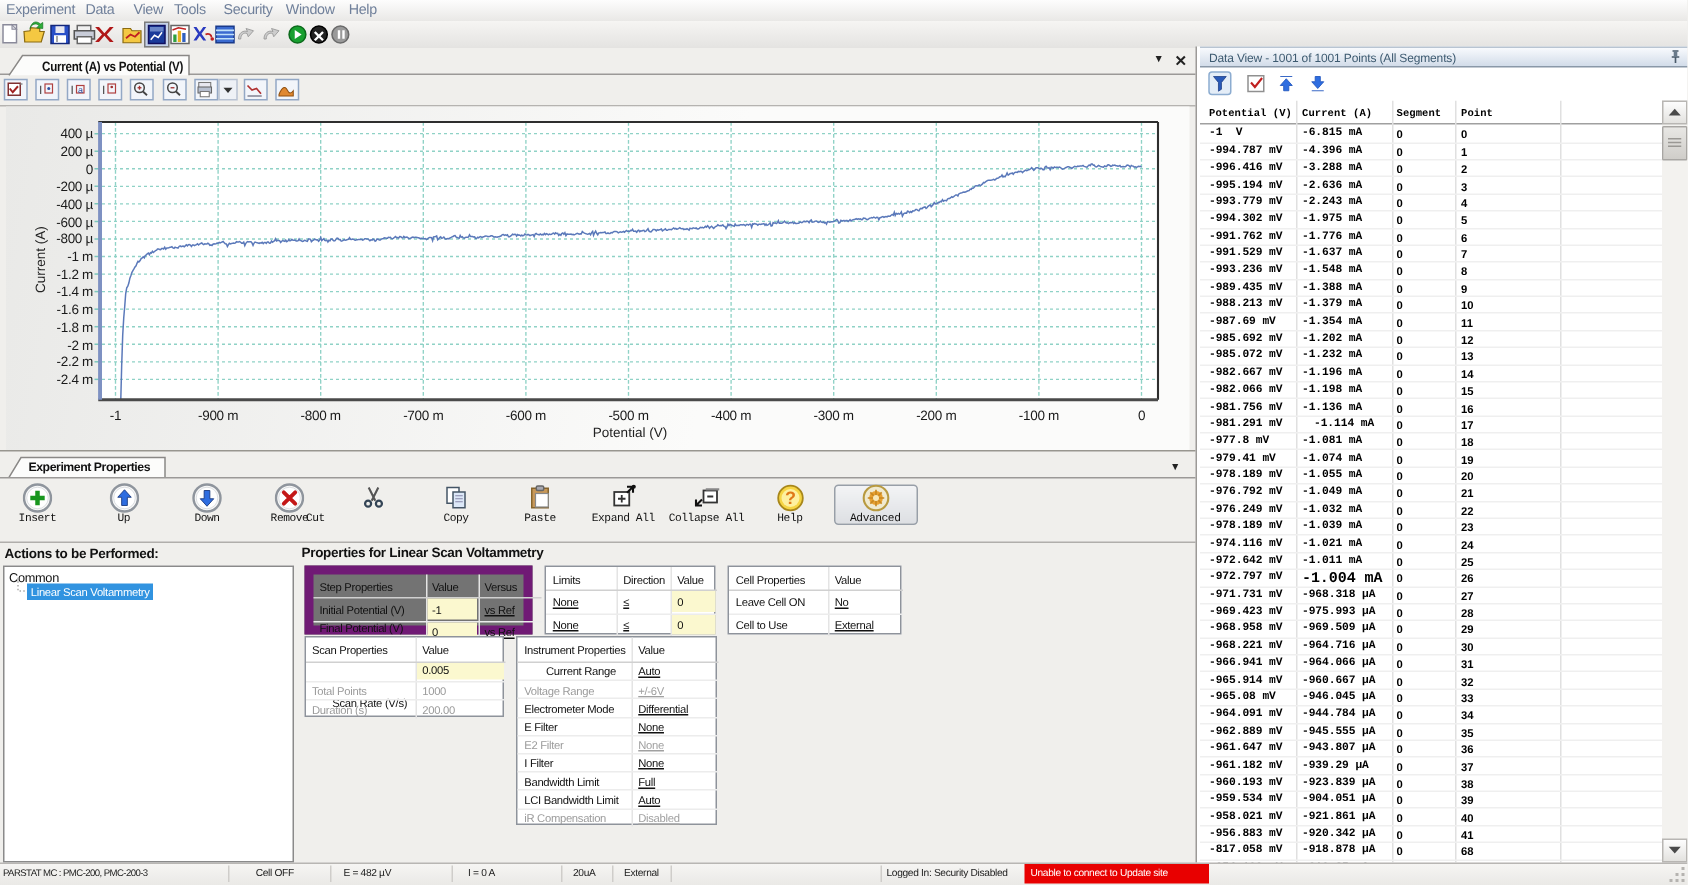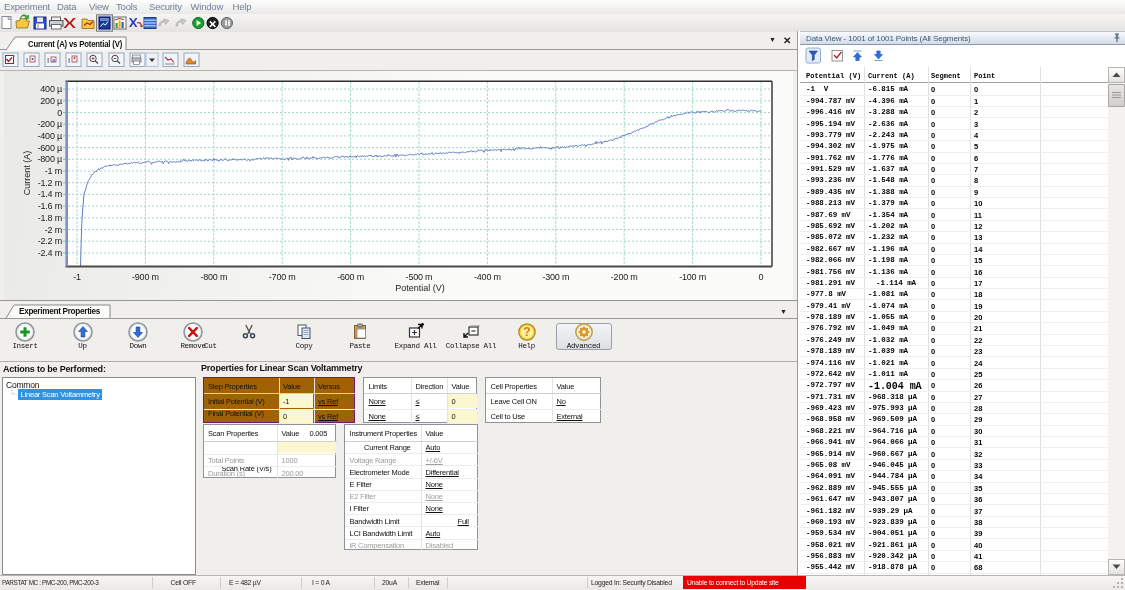--- a/index.html
+++ b/index.html
@@ -300,21 +300,21 @@
 <div class="a" style="left:0;top:361px;width:797px;height:1px;background:#b0aeab"></div>
 <div class="a" style="left:3px;top:363.5px;font-size:9px;font-weight:bold;letter-spacing:-0.2px;color:#111">Actions to be Performed:</div>
 <div class="a" style="left:201px;top:363px;font-size:9px;font-weight:bold;letter-spacing:-0.2px;color:#111">Properties for Linear Scan Voltammetry</div>
 <div class="a" style="left:1.5px;top:376.5px;width:194px;height:198.5px;background:#fff;border:1px solid #8a8a8a"></div>
 <div class="a" style="left:6px;top:379.5px;font-size:8.5px;letter-spacing:-0.2px;color:#111">Common</div>
 <svg class="a" style="left:9px;top:385px" width="12" height="12">
     <path d="M3 0v9h7" fill="none" stroke="#aaa" stroke-width="1" stroke-dasharray="1,1.5"></path>
   </svg>
 <div class="a" style="left:17.8px;top:388.8px;width:84.5px;height:11.5px;background:#3193e0"></div>
 <div class="a" style="left:20.5px;top:390.3px;font-size:7.5px;letter-spacing:-0.2px;color:#fff">Linear Scan Voltammetry</div>
-<div class="a" style="left:202.5px;top:376.5px;width:152.5px;height:46.2px;background:#a16207;border:1px solid #701a75">
+<div class="a" style="left:202.5px;top:376.5px;width:152.5px;height:46.2px;background:#737373;border:6px solid #701a75">
     <div class="a" style="left:75.0px;top:0;width:1px;height:46.2px;background:#e4e4e4"></div>
     <div class="a" style="left:110.0px;top:0;width:1px;height:46.2px;background:#e4e4e4"></div>
     <div class="a" style="left:0;top:15.8px;width:152.5px;height:1px;background:#d0d0d0"></div>
     <div class="a" style="left:4.5px;top:4.1px;font-size:7.5px;letter-spacing:-0.2px;color:#111">Step Properties</div>
     <div class="a" style="left:79.5px;top:4.1px;font-size:7.5px;letter-spacing:-0.2px;color:#111">Value</div>
     <div class="a" style="left:114.5px;top:4.1px;font-size:7.5px;letter-spacing:-0.2px;color:#111">Versus</div>
     <div class="a" style="left:4.5px;top:19.6px;font-size:7.5px;letter-spacing:-0.2px;color:#111;">Initial Potential (V)</div>
     <div class="a" style="left:76.0px;top:16.8px;width:33.0px;height:13.7px;background:#fbf8cf"></div>
     <div class="a" style="left:79.5px;top:19.6px;font-size:7.5px;letter-spacing:-0.2px;color:#111;">-1</div>
     <div class="a" style="left:114.5px;top:19.6px;font-size:7.5px;letter-spacing:-0.2px;color:#111;text-decoration:underline;">vs Ref</div>
@@ -352,21 +352,21 @@
     <div class="a" style="left:4.5px;top:34.8px;font-size:7.5px;letter-spacing:-0.2px;color:#111;">Cell to Use</div>
     <div class="a" style="left:70.5px;top:34.8px;font-size:7.5px;letter-spacing:-0.2px;color:#111;text-decoration:underline;">External</div>
   </div>
 <div class="a" style="left:202.5px;top:424px;width:133.5px;height:54.1px;background:#fff;border:1px solid #8e939b">
     <div class="a" style="left:73.5px;top:0;width:1px;height:54.1px;background:#e4e4e4"></div>
     <div class="a" style="left:0;top:16.0px;width:133.5px;height:1px;background:#d0d0d0"></div>
     <div class="a" style="left:4.5px;top:4.2px;font-size:7.5px;letter-spacing:-0.2px;color:#111">Scan Properties</div>
     <div class="a" style="left:78.0px;top:4.2px;font-size:7.5px;letter-spacing:-0.2px;color:#111">Value</div>
     <div class="a" style="left:18px;top:18.6px;font-size:7.5px;letter-spacing:-0.2px;color:#111;margin-top:20px;">Scan Rate (V/s)</div>
     <div class="a" style="left:74.5px;top:17.0px;width:58.0px;height:11.2px;background:#fbf8cf"></div>
-    <div class="a" style="left:78.0px;top:4px;font-size:7.5px;letter-spacing:-0.2px;color:#111;margin-left:28px;">0.005</div>
+    <div class="a" style="left:78.0px;top:17px;font-size:7.5px;letter-spacing:-0.2px;color:#111;">0.005</div>
     <div class="a" style="left:0;top:28.7px;width:133.5px;height:1px;background:#ececec"></div>
     <div class="a" style="left:4.5px;top:31.2px;font-size:7.5px;letter-spacing:-0.2px;color:#9b9b9b;">Total Points</div>
     <div class="a" style="left:78.0px;top:31.2px;font-size:7.5px;letter-spacing:-0.2px;color:#9b9b9b;">1000</div>
     <div class="a" style="left:0;top:41.4px;width:133.5px;height:1px;background:#ececec"></div>
     <div class="a" style="left:4.5px;top:44.0px;font-size:7.5px;letter-spacing:-0.2px;color:#9b9b9b;">Duration (s)</div>
     <div class="a" style="left:78.0px;top:44.0px;font-size:7.5px;letter-spacing:-0.2px;color:#9b9b9b;">200.00</div>
   </div>
 <div class="a" style="left:344px;top:424px;width:133.5px;height:125.8px;background:#fff;border:1px solid #8e939b">
     <div class="a" style="left:76.0px;top:0;width:1px;height:125.8px;background:#e4e4e4"></div>
     <div class="a" style="left:0;top:16.0px;width:133.5px;height:1px;background:#d0d0d0"></div>
@@ -384,21 +384,21 @@
     <div class="a" style="left:4.5px;top:54.9px;font-size:7.5px;letter-spacing:-0.2px;color:#111;">E Filter</div>
     <div class="a" style="left:80.5px;top:54.9px;font-size:7.5px;letter-spacing:-0.2px;color:#111;text-decoration:underline;">None</div>
     <div class="a" style="left:0;top:64.8px;width:133.5px;height:1px;background:#ececec"></div>
     <div class="a" style="left:4.5px;top:67.1px;font-size:7.5px;letter-spacing:-0.2px;color:#9b9b9b;">E2 Filter</div>
     <div class="a" style="left:80.5px;top:67.1px;font-size:7.5px;letter-spacing:-0.2px;color:#a0a0a0;text-decoration:underline;">None</div>
     <div class="a" style="left:0;top:77.0px;width:133.5px;height:1px;background:#ececec"></div>
     <div class="a" style="left:4.5px;top:79.3px;font-size:7.5px;letter-spacing:-0.2px;color:#111;">I Filter</div>
     <div class="a" style="left:80.5px;top:79.3px;font-size:7.5px;letter-spacing:-0.2px;color:#111;text-decoration:underline;">None</div>
     <div class="a" style="left:0;top:89.2px;width:133.5px;height:1px;background:#ececec"></div>
     <div class="a" style="left:4.5px;top:91.5px;font-size:7.5px;letter-spacing:-0.2px;color:#111;">Bandwidth Limit</div>
-    <div class="a" style="left:80.5px;top:91.5px;font-size:7.5px;letter-spacing:-0.2px;color:#111;text-decoration:underline;margin-left:32px;">Full</div>
+    <div class="a" style="left:80.5px;top:91.5px;font-size:7.5px;letter-spacing:-0.2px;color:#111;text-decoration:underline;">Full</div>
     <div class="a" style="left:0;top:101.4px;width:133.5px;height:1px;background:#ececec"></div>
     <div class="a" style="left:4.5px;top:103.7px;font-size:7.5px;letter-spacing:-0.2px;color:#111;">LCI Bandwidth Limit</div>
     <div class="a" style="left:80.5px;top:103.7px;font-size:7.5px;letter-spacing:-0.2px;color:#111;text-decoration:underline;">Auto</div>
     <div class="a" style="left:0;top:113.6px;width:133.5px;height:1px;background:#ececec"></div>
     <div class="a" style="left:4.5px;top:115.9px;font-size:7.5px;letter-spacing:-0.2px;color:#9b9b9b;">iR Compensation</div>
     <div class="a" style="left:80.5px;top:115.9px;font-size:7.5px;letter-spacing:-0.2px;color:#a0a0a0;text-decoration:underline;">Disabled</div>
   </div>
 <div class="a" style="left:796.5px;top:31px;width:1px;height:544px;background:#9c9a97"></div>
 <div class="a" style="left:797.5px;top:31px;width:327.5px;height:544px;background:#fff"></div>
 <div class="a" style="left:800px;top:31px;width:325px;height:13.5px;background:linear-gradient(#f8fafd,#d2dce9);border-top:1px solid #b8c4d2;border-bottom:1px solid #8a98a8"></div>
@@ -629,21 +629,21 @@
     <div class="a mono" style="left:6px;top:473.6px;font-size:7.5px;letter-spacing:-0.05px;color:#000;font-weight:bold">-958.021 mV</div>
     <div class="a mono" style="left:68px;top:473.6px;font-size:7.5px;letter-spacing:-0.05px;color:#000;font-weight:bold">-921.861 µA</div>
     <div class="a" style="left:131px;top:473.6px;font-size:7.5px;color:#000;font-weight:bold">0</div>
     <div class="a" style="left:174px;top:473.6px;font-size:7.5px;color:#000;font-weight:bold">40</div>
     <div class="a" style="left:0;top:494.2px;width:308px;height:1px;background:#efefef"></div>
     <div class="a mono" style="left:6px;top:485.0px;font-size:7.5px;letter-spacing:-0.05px;color:#000;font-weight:bold">-956.883 mV</div>
     <div class="a mono" style="left:68px;top:485.0px;font-size:7.5px;letter-spacing:-0.05px;color:#000;font-weight:bold">-920.342 µA</div>
     <div class="a" style="left:131px;top:485.0px;font-size:7.5px;color:#000;font-weight:bold">0</div>
     <div class="a" style="left:174px;top:485.0px;font-size:7.5px;color:#000;font-weight:bold">41</div>
     <div class="a" style="left:0;top:505.5px;width:308px;height:1px;background:#efefef"></div>
-    <div class="a mono" style="left:6px;top:496.4px;font-size:7.5px;letter-spacing:-0.05px;color:#000;font-weight:bold">-955.442 mV</div>
+    <div class="a mono" style="left:6px;top:496.4px;font-size:7.5px;letter-spacing:-0.05px;color:#000;font-weight:bold">-817.058 mV</div>
     <div class="a mono" style="left:68px;top:496.4px;font-size:7.5px;letter-spacing:-0.05px;color:#000;font-weight:bold">-918.878 µA</div>
     <div class="a" style="left:131px;top:496.4px;font-size:7.5px;color:#000;font-weight:bold">0</div>
     <div class="a" style="left:174px;top:496.4px;font-size:7.5px;color:#000;font-weight:bold">68</div>
     <div class="a mono" style="left:6px;top:507.7px;font-size:7.5px;letter-spacing:-0.05px;color:#000;font-weight:bold">-954.169 mV</div>
     <div class="a mono" style="left:68px;top:507.7px;font-size:7.5px;letter-spacing:-0.05px;color:#000;font-weight:bold">-916.35 µA</div>
     <div class="a" style="left:131px;top:507.7px;font-size:7.5px;color:#000;font-weight:bold">0</div>
     <div class="a" style="left:174px;top:507.7px;font-size:7.5px;color:#000;font-weight:bold">43</div>
   </div>
 <div class="a" style="left:1108px;top:67px;width:16.5px;height:508px;background:#f3f2ef"></div>
 <div class="a" style="left:1108px;top:67px;width:16.5px;height:16px;background:linear-gradient(#fdfdfd,#e3e2df);border:1px solid #b8b6b3"></div>

